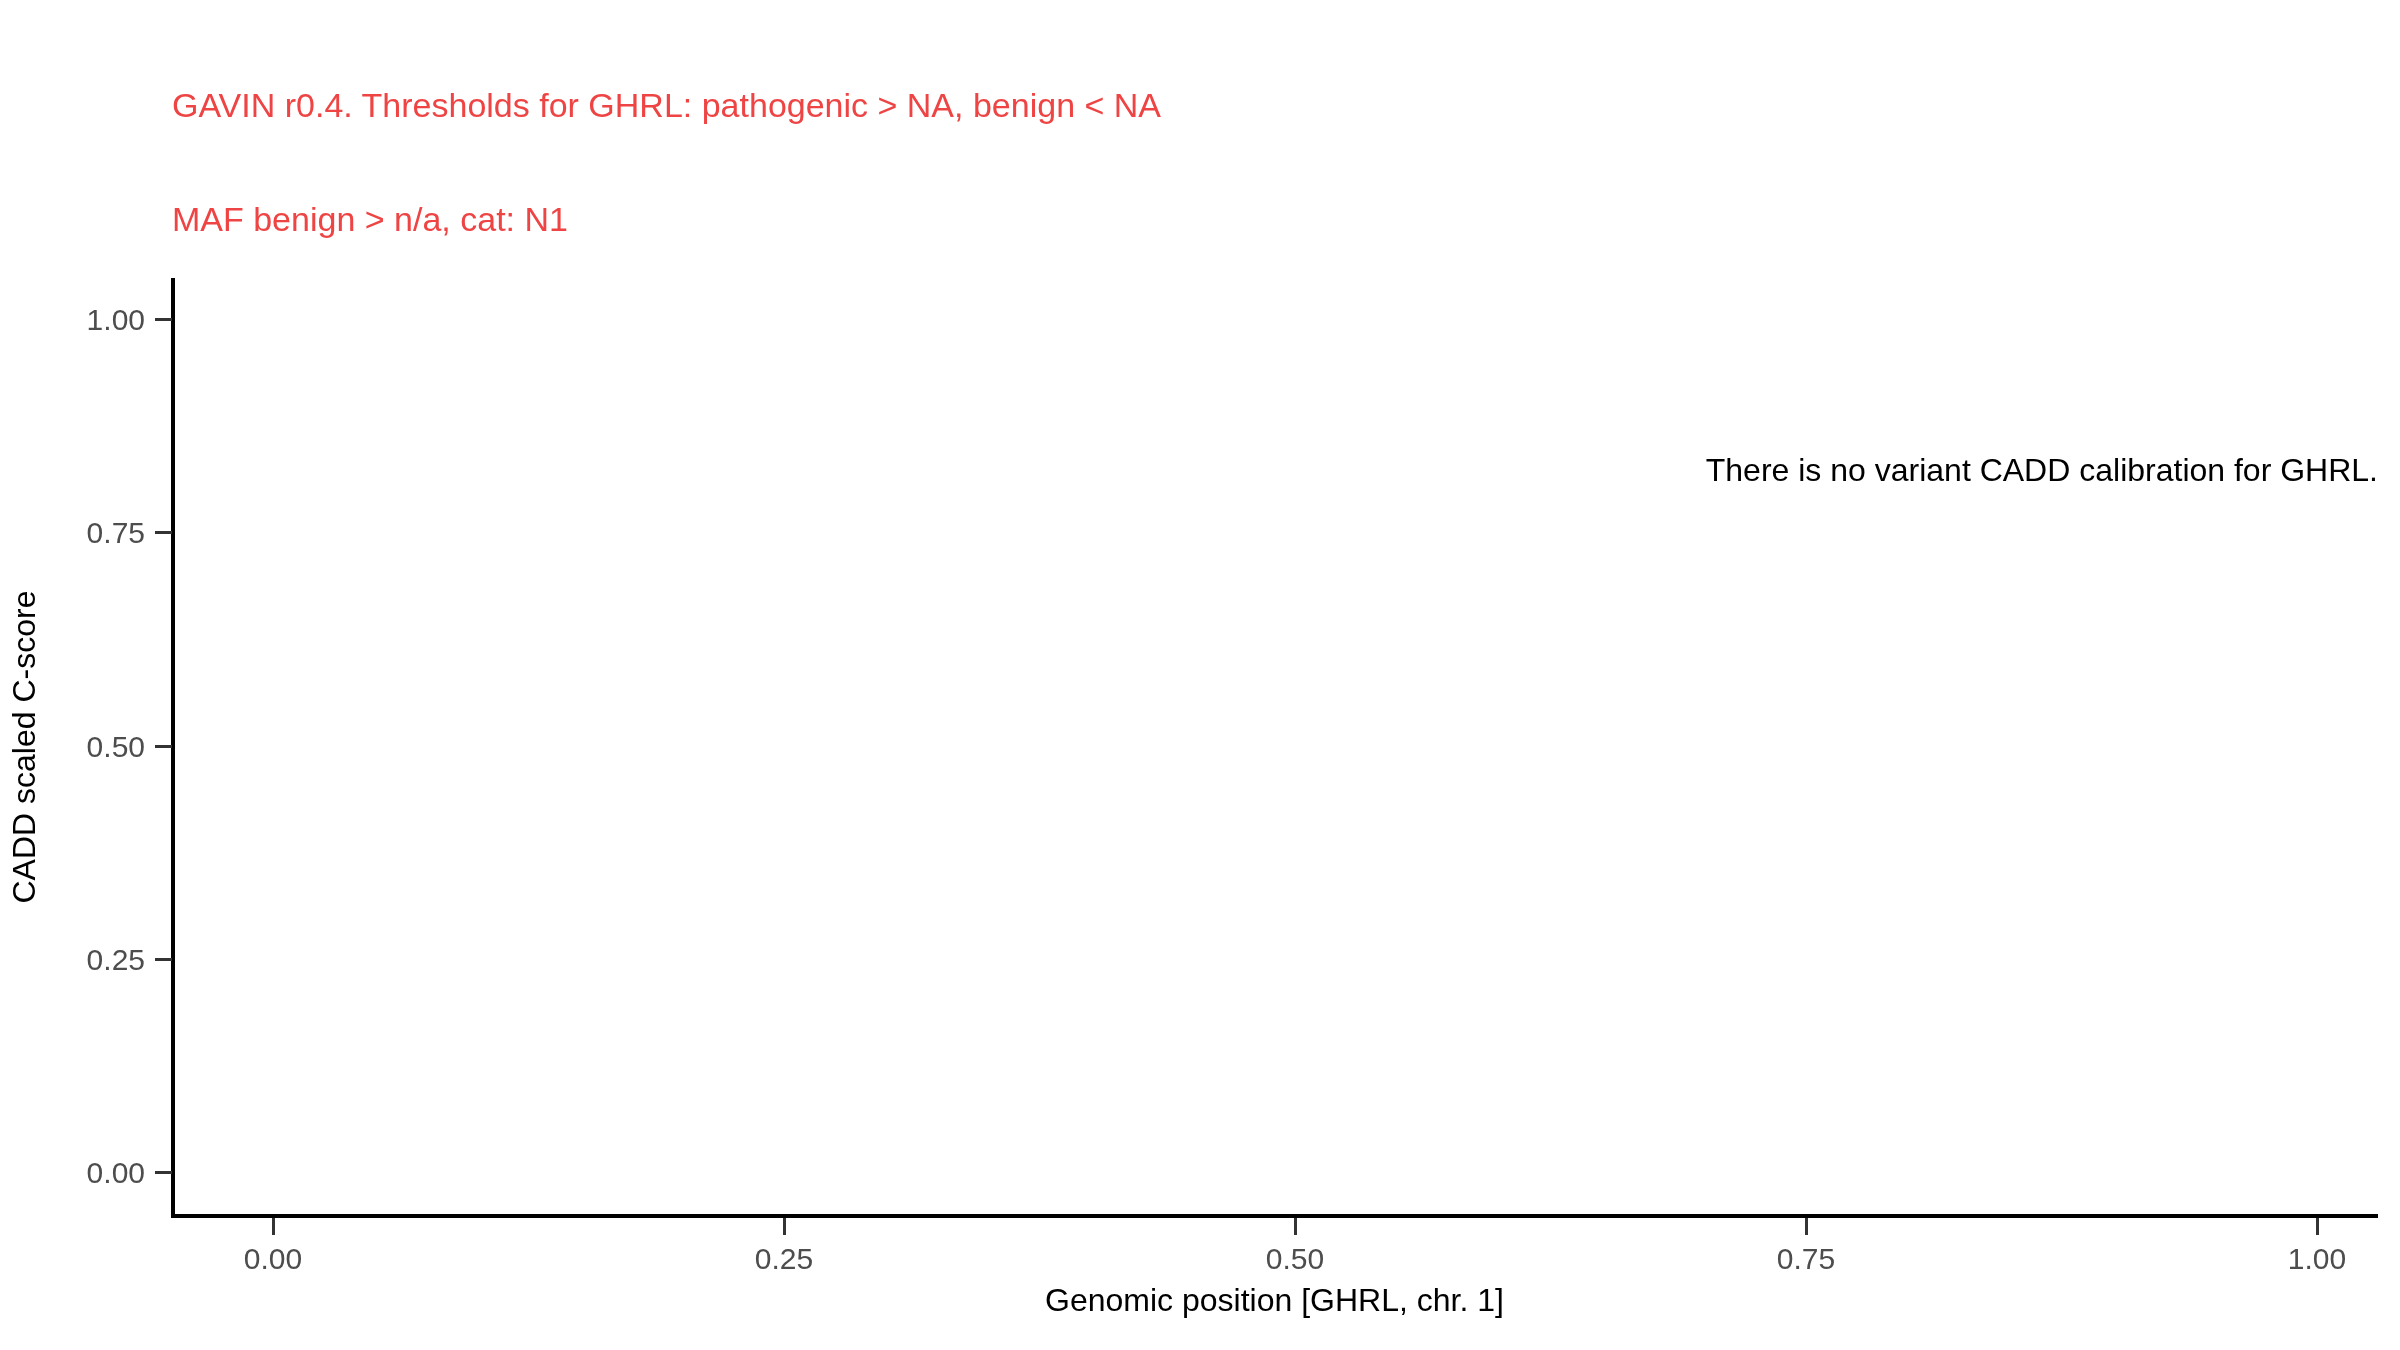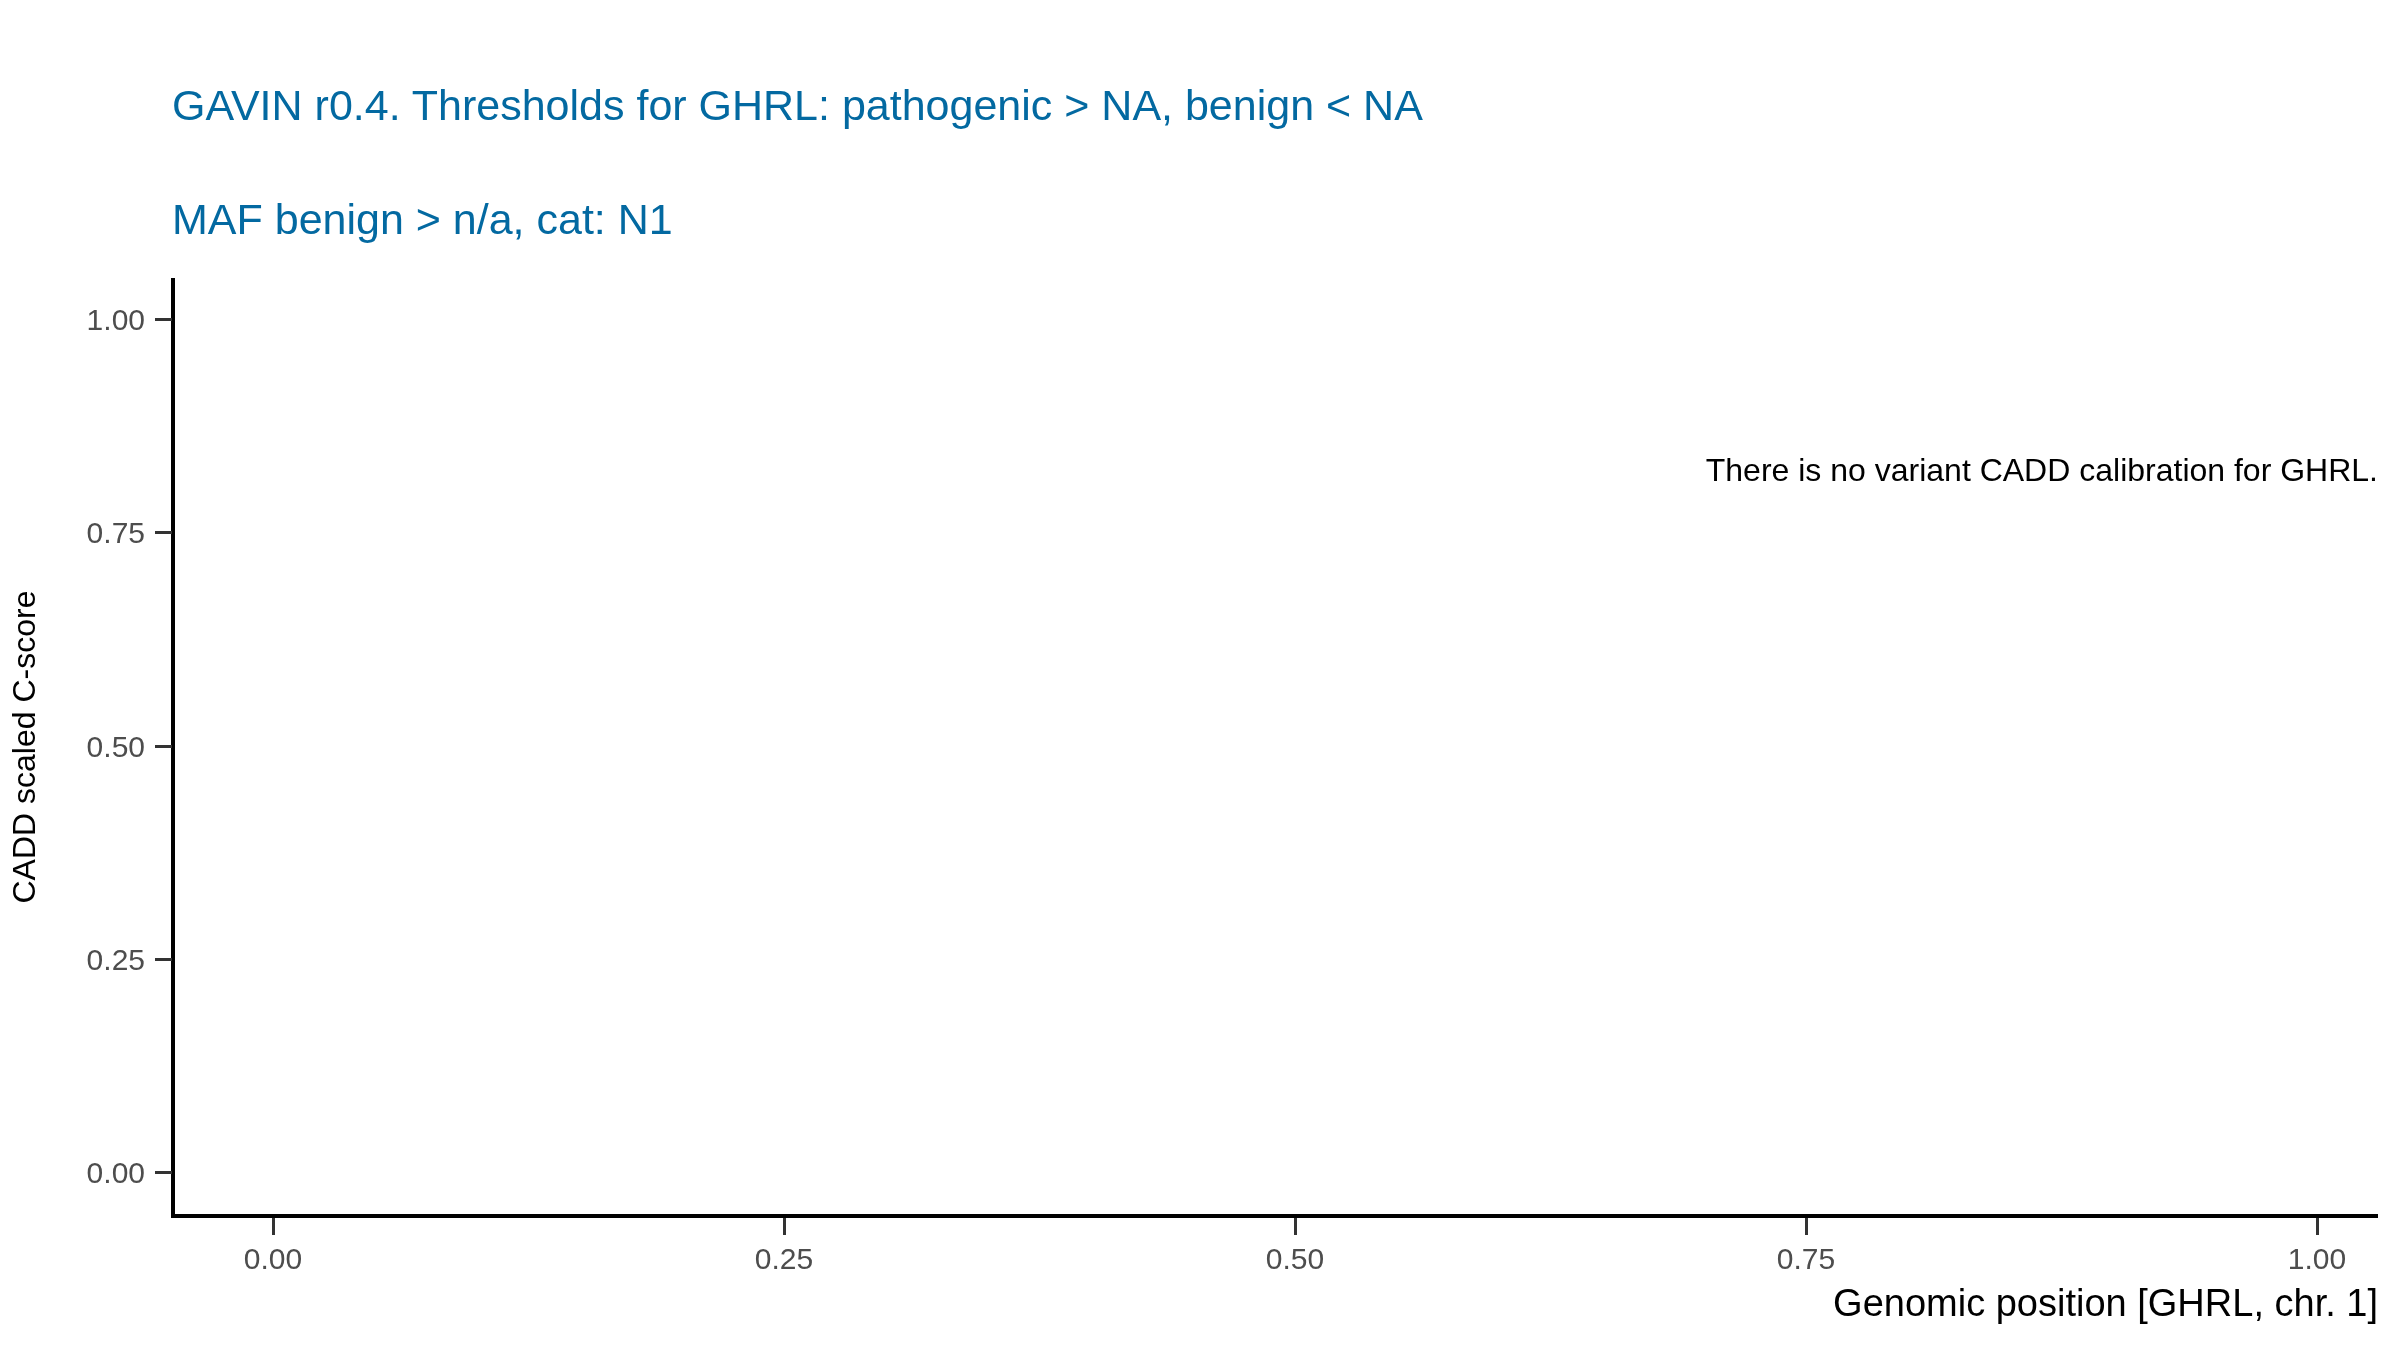--- a/index.html
+++ b/index.html
@@ -15,36 +15,36 @@
     overflow: hidden;
     font-family: "Liberation Sans", sans-serif;
     color: #000000;
   }
 
   
   #plot-title {
     position: absolute;
     left: 172px;
     top: 10px;
-    font-size: 43px;
+    font-size: 34px;
     line-height: 38px;
-    color: #0369a1;
+    color: #ef4444;
     white-space: pre;
     letter-spacing: 0px;
   }
   #plot-title .title-line { display: block; }
 
   
   #x-axis-title {
     position: absolute;
     left: 171px;
     width: 2207px;
     top: 1282px;
-    text-align: right;
-    font-size: 38px;
+    text-align: center;
+    font-size: 32px;
     color: #000000;
     white-space: nowrap;
   }
   #y-axis-title-wrap {
     position: absolute;
     left: 0px;
     top: 278px;
     width: 48px;
     height: 937px;
   }

